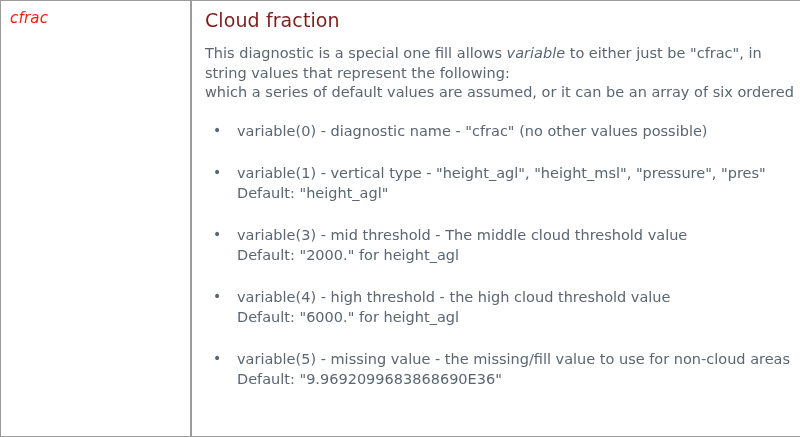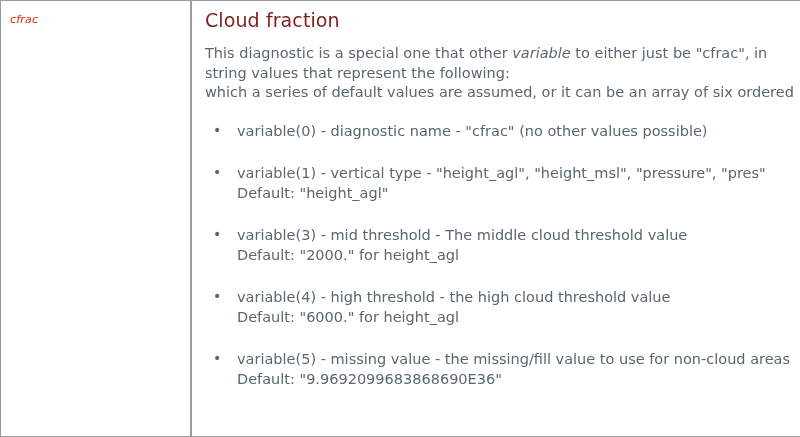--- a/index.html
+++ b/index.html
@@ -32,21 +32,21 @@
     flex: 0 0 190px;
     box-sizing: border-box;
     border-right: 1px solid #9b9b9b;
     padding: 7px 8px 8px 9px;
     background: #ffffff;
   }
 
   .name-label {
     color: #ee2211;
     font-style: italic;
-    font-size: 11px;
+    font-size: 15px;
     line-height: 18px;
     letter-spacing: 0.2px;
     font-family: "DejaVu Sans", "Liberation Sans", sans-serif;
   }
 
   .desc-cell {
     flex: 1 1 auto;
     box-sizing: border-box;
     border-left: 1px solid #9b9b9b;
     padding: 4px 0 0 13px;
@@ -111,21 +111,21 @@
 
   <div class="name-cell">
     <span class="name-label">cfrac</span>
   </div>
 
   <div class="desc-cell">
 
     <h2 class="section-title">Cloud fraction</h2>
 
     <p class="intro-paragraph">
-      <span class="line"><span>This diagnostic is a special one that other </span><em>variable</em><span> to either just be "cfrac", in</span></span>
+      <span class="line"><span>This diagnostic is a special one fill allows </span><em>variable</em><span> to either just be "cfrac", in</span></span>
       <span class="line">string values that represent the following:</span>
       <span class="line">which a series of default values are assumed, or it can be an array of six ordered</span>
     </p>
 
     <ul class="var-list">
       <li>
         <span class="li-main">variable(0) - diagnostic name - "cfrac" (no other values possible)</span>
       </li>
       <li>
         <span class="li-main">variable(1) - vertical type - "height_agl", "height_msl", "pressure", "pres"</span>

